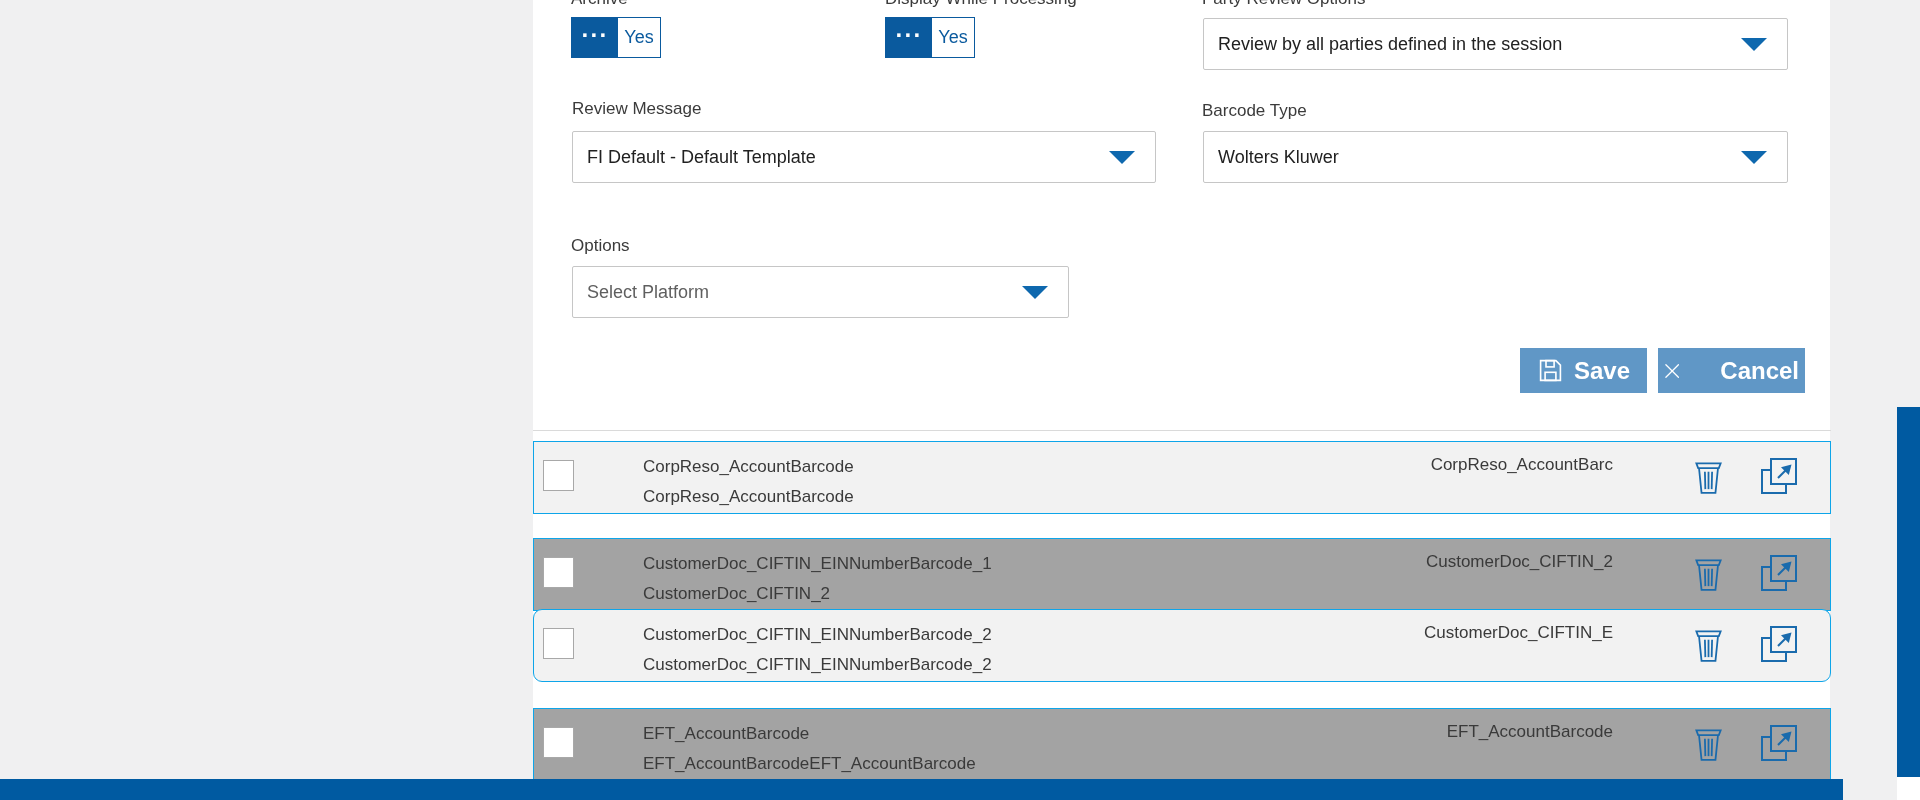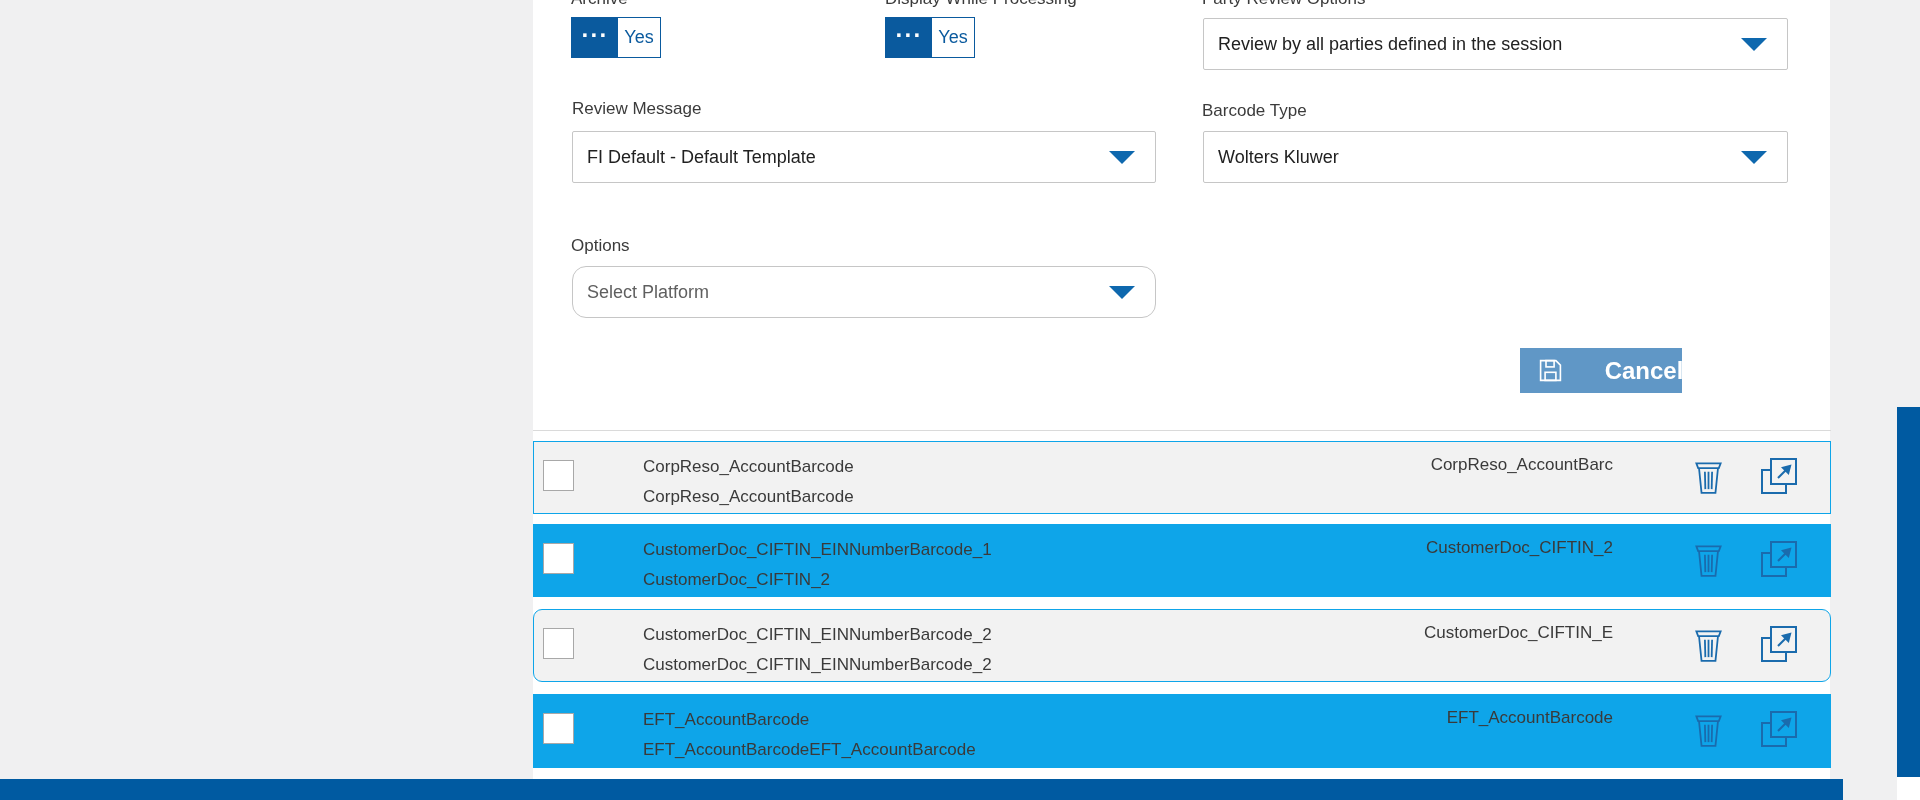--- a/index.html
+++ b/index.html
@@ -26,21 +26,21 @@
   .dropdown-text.placeholder{color:#5f5f5f;}
   .dropdown-caret{position:absolute;right:20px;top:50%;margin-top:-6px;width:26px;height:13px;}
 
   
   .btn{position:absolute;height:45px;background:#6097c6;color:#ffffff;display:flex;align-items:center;justify-content:center;gap:10px;font-size:24px;font-weight:600;border:none;cursor:pointer;box-sizing:border-box;}
   .btn svg{display:block;}
 
   
   .barcode-row{position:absolute;left:533px;width:1298px;height:73px;border:1px solid #0ea5e9;box-sizing:border-box;}
   .row-gray{background:#f2f2f2;}
-  .row-white{background:#0ea5e9;}
+  .row-white{background:#a3a3a3;margin-top:14px;}
   .row-checkbox{position:absolute;left:9px;top:18px;width:31px;height:31px;background:#ffffff;border:1px solid #a8a8a8;box-sizing:border-box;cursor:pointer;}
   .row-col1{position:absolute;left:109px;top:10px;font-size:17px;line-height:30px;color:#3a3a3a;white-space:nowrap;}
   .row-col2{position:absolute;right:217px;top:13px;font-size:17px;color:#3a3a3a;white-space:nowrap;text-align:right;}
   .row-icon{position:absolute;background:transparent;border:none;padding:0;cursor:pointer;}
   .row-trash{left:1158px;top:16px;}
   .row-open{left:1224px;top:13px;}
 
   
   .bottom-bar{position:absolute;left:0;top:779px;width:1843px;height:21px;background:#005aa1;z-index:5;}
   .scroll-thumb{position:absolute;left:1897px;top:407px;width:23px;height:370px;background:#005aa1;z-index:4;cursor:pointer;}
@@ -86,36 +86,36 @@
 
   <div class="field-label" style="left:1202px;top:101px;">Barcode Type</div>
   <div class="dropdown" style="left:1203px;top:131px;width:585px;">
     <div class="dropdown-text">Wolters Kluwer</div>
     <svg class="dropdown-caret" viewBox="0 0 26 13">
         <polygon points="0,0 26,0 13,13" fill="#0e68ae"></polygon>
       </svg>
   </div>
 
   <div class="field-label" style="left:571px;top:236px;">Options</div>
-  <div class="dropdown" style="left:572px;top:266px;width:584px;border-radius:14px;">
+  <div class="dropdown" style="left:572px;top:266px;width:497px;">
     <div class="dropdown-text placeholder">Select Platform</div>
     <svg class="dropdown-caret" viewBox="0 0 26 13">
         <polygon points="0,0 26,0 13,13" fill="#0e68ae"></polygon>
       </svg>
   </div>
 
   <button class="btn" style="left:1520px;top:348px;width:127px;">
     <svg width="27" height="27" viewBox="0 0 30 30" fill="none" stroke="#ffffff" stroke-width="1.8">
       <path d="M4 4 H21 L26 9 V26 H4 Z"></path>
       <rect x="10" y="4" width="9" height="7"></rect>
       <rect x="9" y="17" width="12" height="9"></rect>
     </svg>
     <span>Save</span>
   </button>
-  <button class="btn" style="left:1566px;top:348px;width:116px;gap:40px;">
+  <button class="btn" style="left:1658px;top:348px;width:147px;gap:40px;">
     <svg width="26" height="26" viewBox="0 0 26 26" stroke="#ffffff" stroke-width="2" stroke-linecap="round">
       <line x1="3" y1="3" x2="23" y2="23"></line>
         <line x1="23" y1="3" x2="3" y2="23"></line>
     </svg>
     <span>Cancel</span>
   </button>
 
   <div class="form-divider"></div>
 
   <div>

